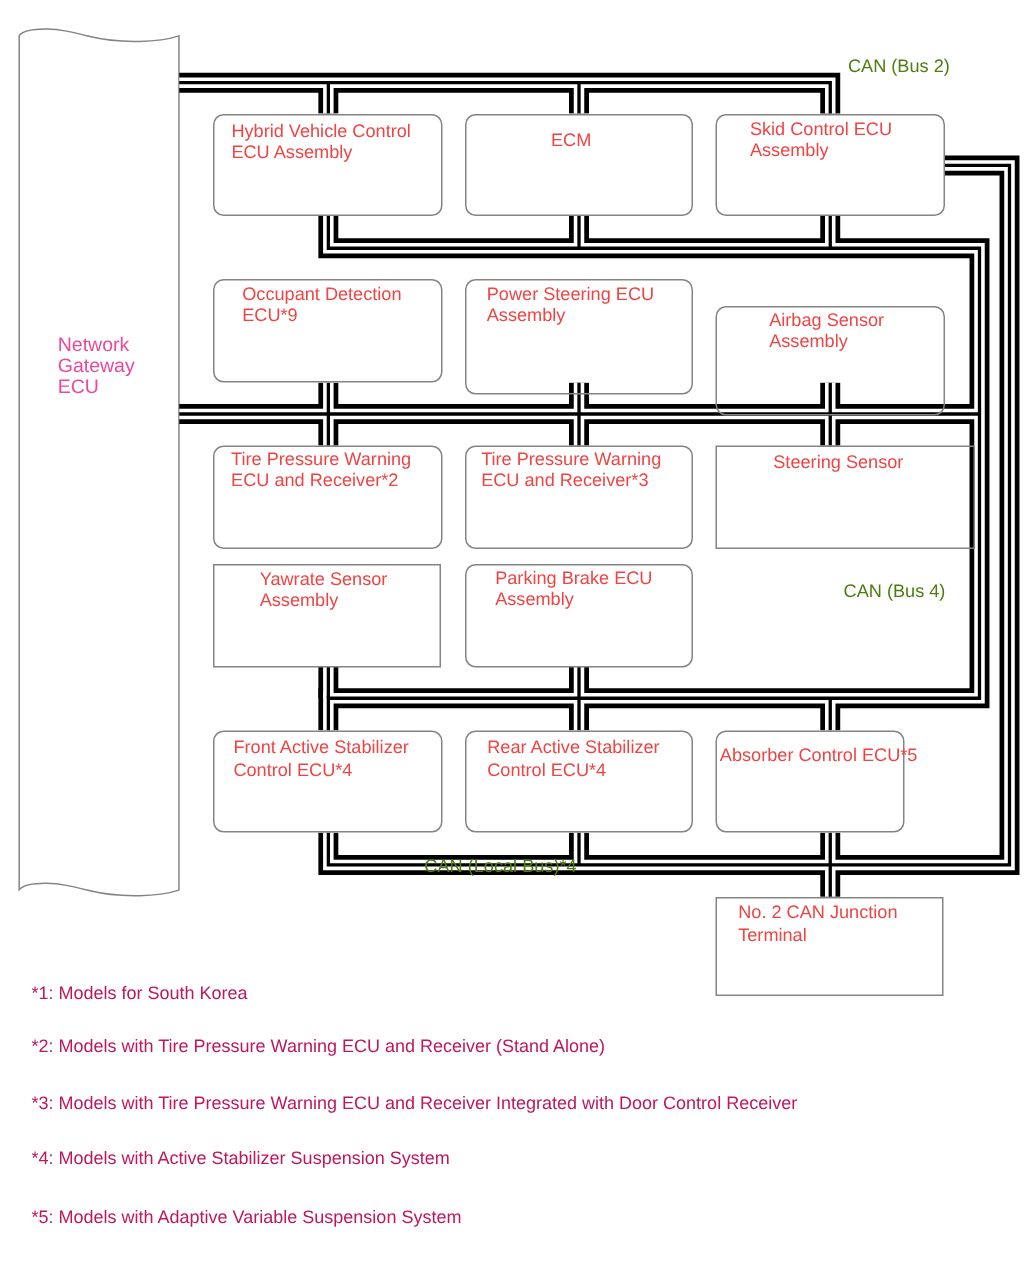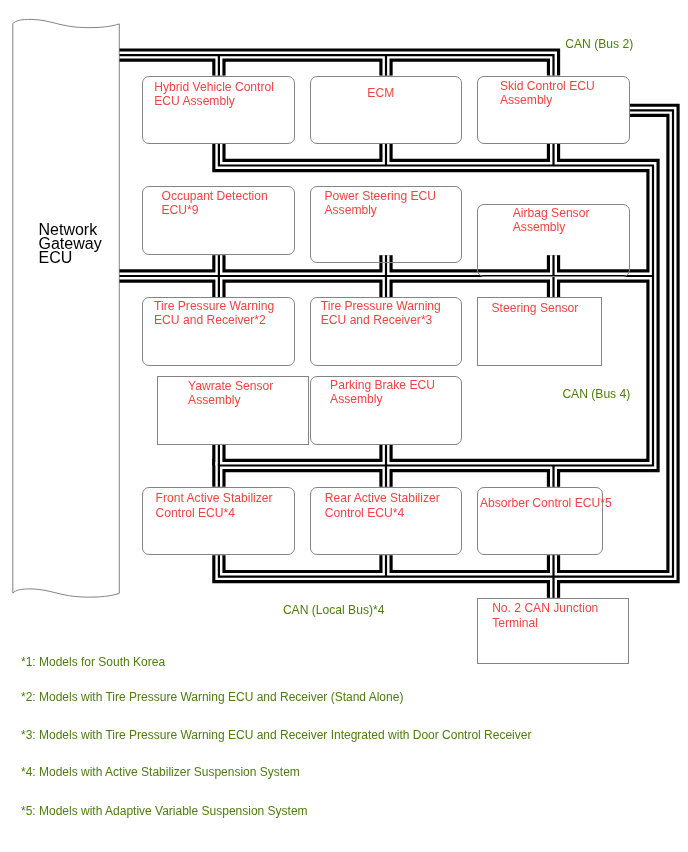--- a/index.html
+++ b/index.html
@@ -5,23 +5,23 @@
   html,body{margin:0;padding:0;background:#ffffff;}
   body{width:688px;height:852px;overflow:hidden;
        font-family:"Liberation Sans",sans-serif;-webkit-font-smoothing:antialiased;}
   #stage{position:relative;width:688px;height:852px;background:#fff;}
   #diag{position:absolute;left:0;top:0;}
   .node{position:absolute;box-sizing:border-box;border:1px solid #848484;background:transparent;}
   .node.rounded{border-radius:7px;}
   .node .txt{position:absolute;left:0;right:8px;top:3.2px;text-align:center;
              font-size:12.1px;line-height:14.15px;color:#ef4444;}
   .node .txt span{display:inline-block;text-align:left;white-space:pre;}
-  .gwtxt{position:absolute;font-size:16px;line-height:14.15px;color:#000000;white-space:pre;}
+  .gwtxt{position:absolute;font-size:13px;line-height:14.15px;color:#ec4899;white-space:pre;}
   .buslabel{position:absolute;font-size:12.1px;line-height:14.15px;color:#4d7c0f;white-space:pre;}
-  .note{position:absolute;font-size:12px;line-height:14px;color:#4d7c0f;white-space:pre;}
+  .note{position:absolute;font-size:12px;line-height:14px;color:#be185d;white-space:pre;}
 </style>
 </head>
 <body>
 
 <div id="stage">
   <svg id="diag" width="688" height="852">
     <path id="gwshape" fill="#ffffff" stroke="#848484" stroke-width="1" d="M12.8,23.6 C15.7,20.4 21.5,19.3 31,19.4 C41,19.5 48.5,21.5 60,24.4 C72,27.4 82.5,27.8 93,27.6 C104,27.4 112.5,26.1 119.3,23.9 L119.3,593.4 C112.5,595.6 104,596.9 93,597.1 C82.5,597.3 72,596.9 60,593.9 C48.5,591.0 41,589.0 31,588.9 C21.5,588.8 15.7,589.9 12.8,593.1 Z"></path>
   <g>
         <path d="M119.5,55.1 H553.5 V75.6" fill="none" stroke="#000" stroke-width="13.3" stroke-linecap="butt" stroke-linejoin="miter"></path>
         <path d="M218.9,55.1 V75.6" fill="none" stroke="#000" stroke-width="13.3" stroke-linecap="butt" stroke-linejoin="miter"></path>
@@ -120,24 +120,24 @@
 Assembly</span></div>
       </div>
       <div class="node rounded" style="left: 142.4px; top: 297px; width: 152.4px; height: 68.6px;">
         <div class="txt" style="margin-left: -1px; margin-top: -2px;"><span>Tire Pressure Warning
 ECU and Receiver*2</span></div>
       </div>
       <div class="node rounded" style="left: 309.6px; top: 297px; width: 152.4px; height: 68.6px;">
         <div class="txt" style="margin-left: -2px; margin-top: -2px;"><span>Tire Pressure Warning
 ECU and Receiver*3</span></div>
       </div>
-      <div class="node" style="left: 477.4px; top: 297px; width: 125px; height: 68.6px;">
+      <div class="node" style="left: 477.4px; top: 297px; width: 173px; height: 68.6px;">
         <div class="txt" style="margin-left: -2px;"><span>Steering Sensor</span></div>
       </div>
-      <div class="node" style="left: 157px; top: 376.4px; width: 152.4px; height: 68.3px;">
+      <div class="node" style="left: 142px; top: 376.4px; width: 152.4px; height: 68.3px;">
         <div class="txt" style="margin-left: 3px; margin-top: -2px;"><span>Yawrate Sensor
 Assembly</span></div>
       </div>
       <div class="node rounded" style="left: 309.6px; top: 376.4px; width: 152.4px; height: 68.3px;">
         <div class="txt" style="margin-left: 1.5px; margin-top: -2.5px;"><span>Parking Brake ECU
 Assembly</span></div>
       </div>
       <div class="node rounded" style="left: 142.4px; top: 486.8px; width: 152.4px; height: 68.4px;">
         <div class="txt" style="margin-left: -1px; margin-top: 0.5px;"><span>Front Active Stabilizer
 Control ECU*4</span></div>
@@ -150,21 +150,21 @@
         <div class="txt" style="margin-left: 1.5px; margin-top: 5.5px;"><span>Absorber Control ECU*5</span></div>
       </div>
       <div class="node" style="left: 477.1px; top: 597.8px; width: 151.8px; height: 66.2px;">
         <div class="txt" style="margin-left: -7.5px; margin-top: -0.5px;"><span>No. 2 CAN Junction
 Terminal</span></div>
       </div>
     </div>
   <div id="labels">
       <div class="buslabel" style="left: 565.3px; top: 37.4px;">CAN (Bus 2)</div>
       <div class="buslabel" style="left: 562.4px; top: 387.2px;">CAN (Bus 4)</div>
-      <div class="buslabel" style="left: 282.9px; top: 603px; text-align: center;">CAN (Local Bus)*4</div>
+      <div class="buslabel" style="left: 282.9px; top: 570px; text-align: center;">CAN (Local Bus)*4</div>
     </div>
   <div id="notes">
       <div class="note" style="left: 21px; top: 655.2px;">*1: Models for South Korea</div>
       <div class="note" style="left: 21px; top: 690.2px;">*2: Models with Tire Pressure Warning ECU and Receiver (Stand Alone)</div>
       <div class="note" style="left: 21px; top: 728.3px;">*3: Models with Tire Pressure Warning ECU and Receiver Integrated with Door Control Receiver</div>
       <div class="note" style="left: 21px; top: 765.1px;">*4: Models with Active Stabilizer Suspension System</div>
       <div class="note" style="left: 21px; top: 803.6px;">*5: Models with Adaptive Variable Suspension System</div>
     </div>
 </div>
 

